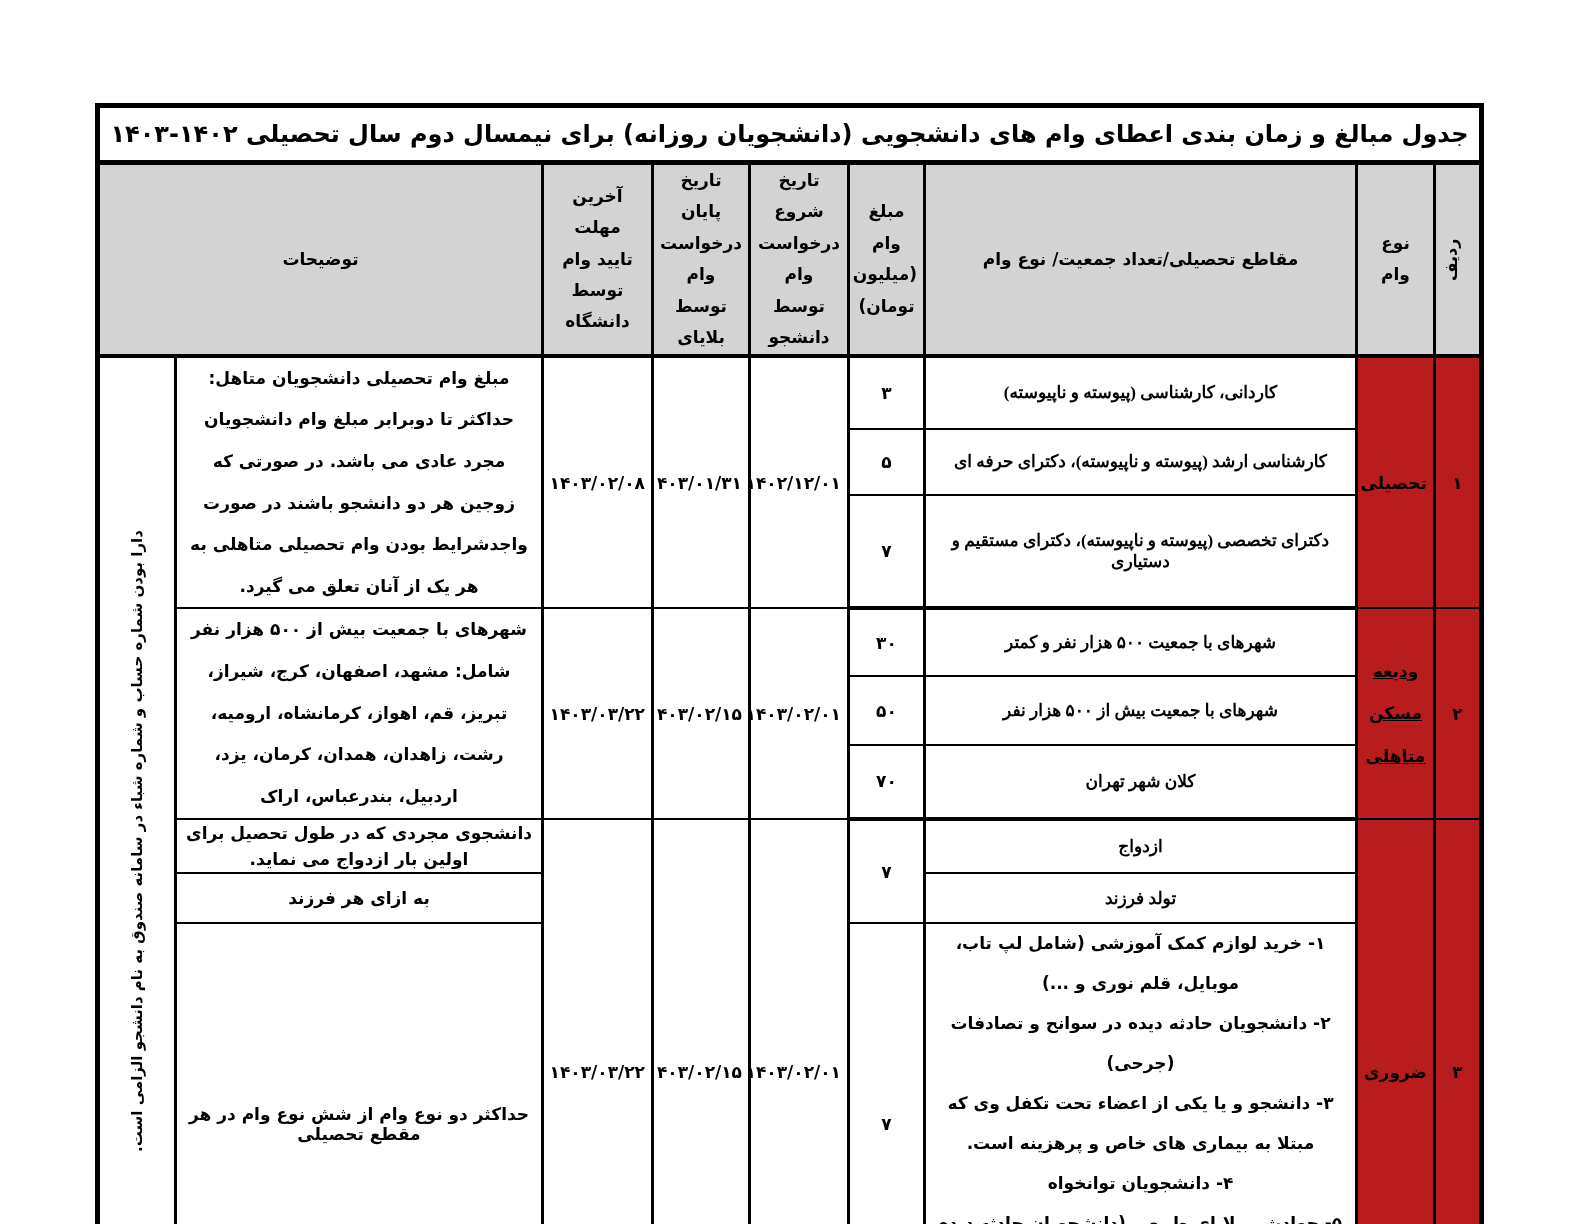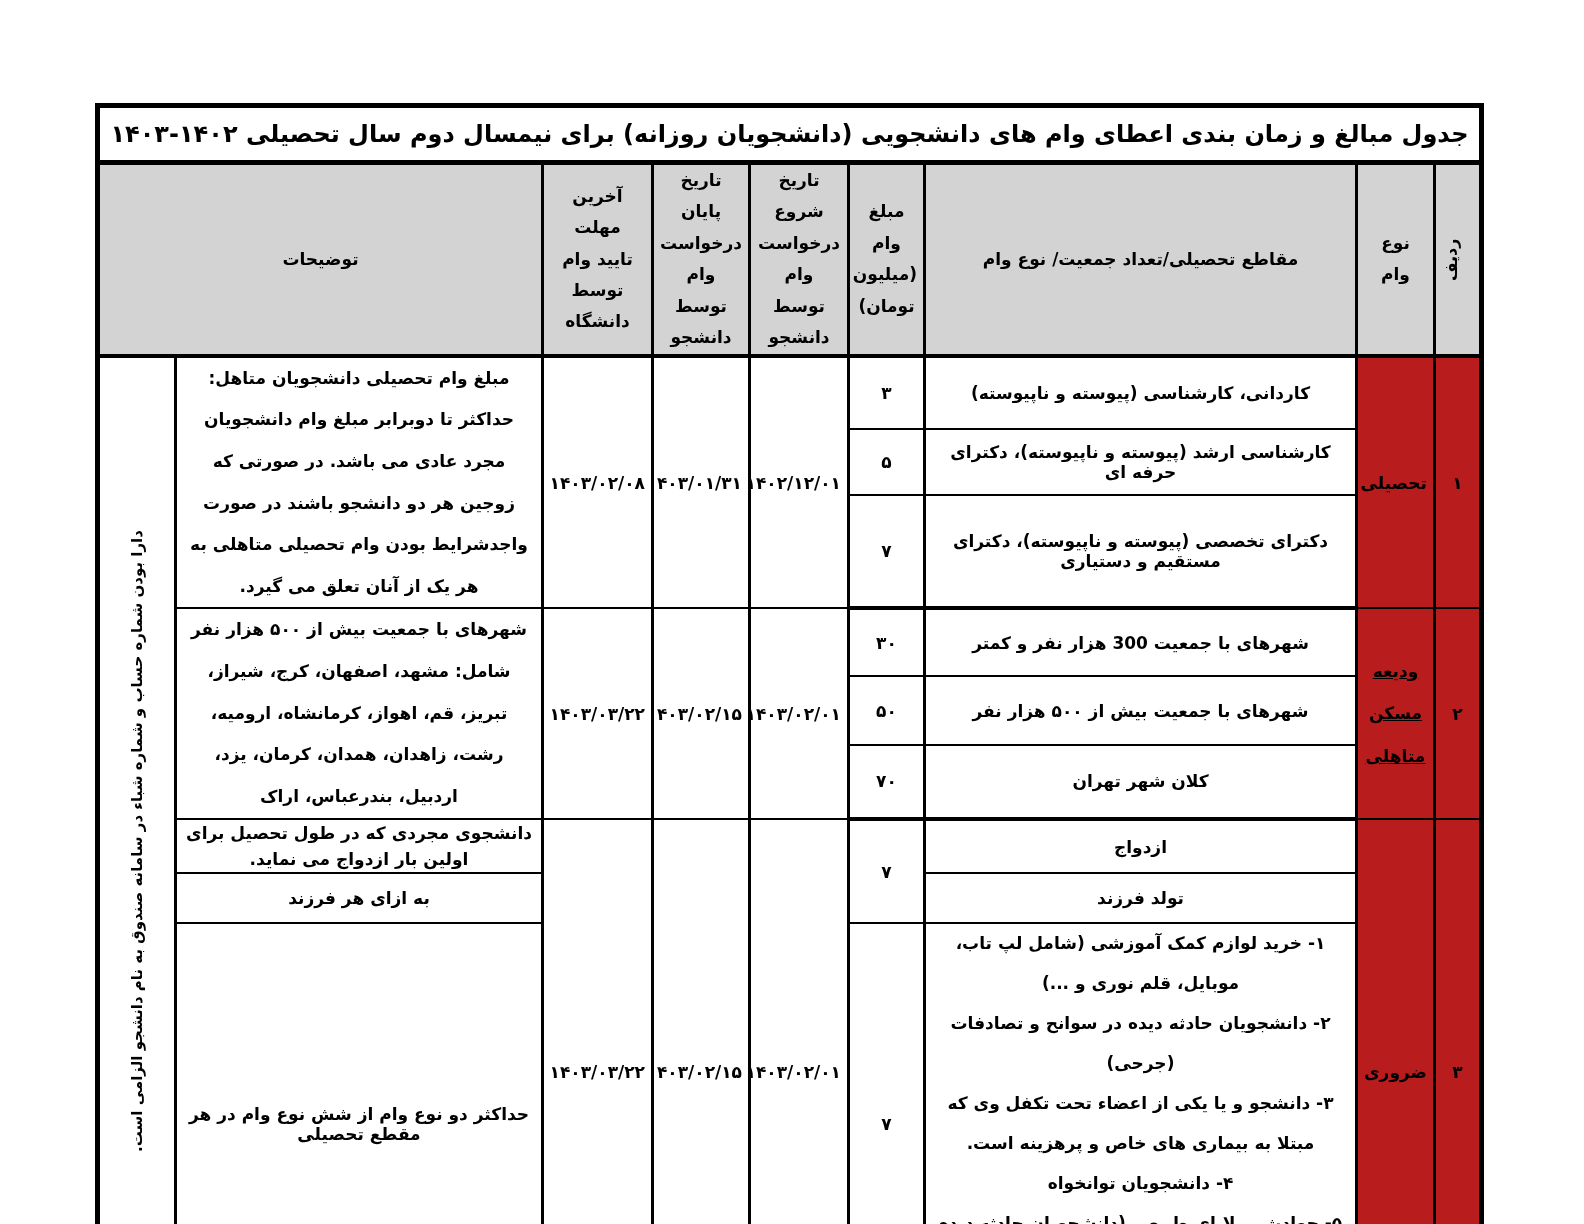--- a/index.html
+++ b/index.html
@@ -46,20 +46,21 @@
     background: #d3d3d3;
     border-bottom-width: 4px;
     line-height: 1.85;
   }
   .pre { white-space: pre-line; }
   .hdr-amount { line-height: 2.1; }
   .gray { background: #b91c1c; }
   .level-cell {
     text-align: right;
     padding: 0 12px 0 6px;
+    font-family: Liberation Serif, serif;
   }
   .list-cell {
     text-align: right;
     padding: 0 14px 0 10px;
     line-height: 2.35;
     font-size: 17px;
   }
   .note-roomy { line-height: 2.45; padding: 0 8px; }
   .note-tight { line-height: 1.55; padding: 0 8px; }
   .type-multi { line-height: 2.5; text-decoration: underline; }
@@ -121,21 +122,21 @@
       <th>مقاطع تحصیلی/تعداد جمعیت/ نوع وام</th>
       <th class="pre hdr-amount">مبلغ وام
 (میلیون
 تومان)</th>
       <th class="pre">تاریخ شروع
 درخواست
 وام توسط
 دانشجو</th>
       <th class="pre">تاریخ پایان
 درخواست وام
-توسط دانشجو</th>
+توسط بلایای</th>
       <th class="pre">آخرین مهلت
 تایید وام
 توسط دانشگاه</th>
       <th colspan="2">توضیحات</th>
     </tr>
 
     <tr class="h-r1a">
       <td class="gray" rowspan="3">۱</td>
       <td class="gray" rowspan="3">تحصیلی</td>
       <td class="level-cell">کاردانی، کارشناسی (پیوسته و ناپیوسته)</td>
@@ -153,21 +154,21 @@
       <td>۵</td>
     </tr>
     <tr class="h-r1c">
       <td class="level-cell thick-bottom">دکترای تخصصی (پیوسته و ناپیوسته)، دکترای مستقیم و دستیاری</td>
       <td class="thick-bottom">۷</td>
     </tr>
 
     <tr class="h-r2a">
       <td class="gray" rowspan="3">۲</td>
       <td class="gray type-multi" rowspan="3">ودیعه مسکن متاهلی</td>
-      <td class="level-cell">شهرهای با جمعیت 300 هزار نفر و کمتر</td>
+      <td class="level-cell">شهرهای با جمعیت ۵۰۰ هزار نفر و کمتر</td>
       <td>۳۰</td>
       <td rowspan="3">۱۴۰۳/۰۲/۰۱</td>
       <td rowspan="3">۱۴۰۳/۰۲/۱۵</td>
       <td rowspan="3">۱۴۰۳/۰۳/۲۲</td>
       <td rowspan="3" class="note-roomy">شهرهای با جمعیت بیش از ۵۰۰ هزار نفر شامل: مشهد، اصفهان، کرج، شیراز، تبریز، قم، اهواز، کرمانشاه، ارومیه، رشت، زاهدان، همدان، کرمان، یزد، اردبیل، بندرعباس، اراک</td>
     </tr>
     <tr class="h-r2b">
       <td class="level-cell">شهرهای با جمعیت بیش از ۵۰۰ هزار نفر</td>
       <td>۵۰</td>
     </tr>

